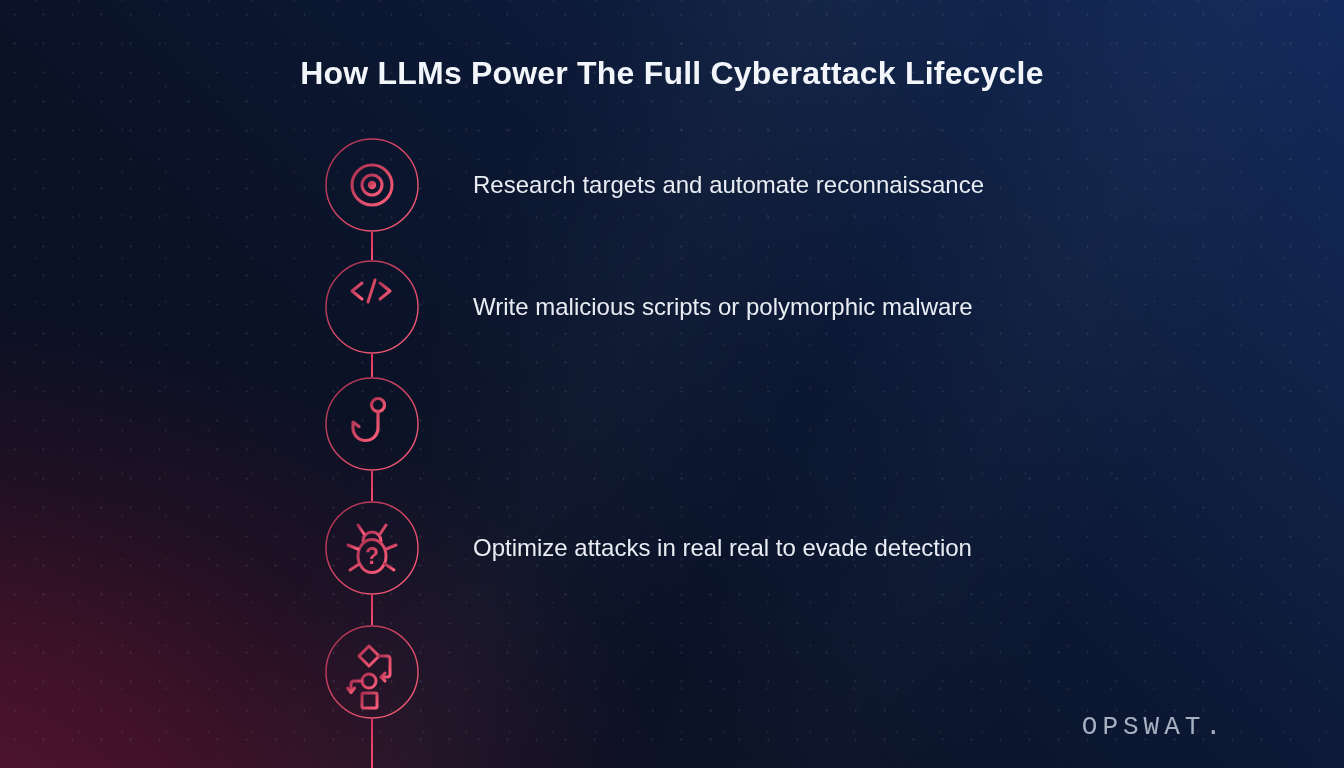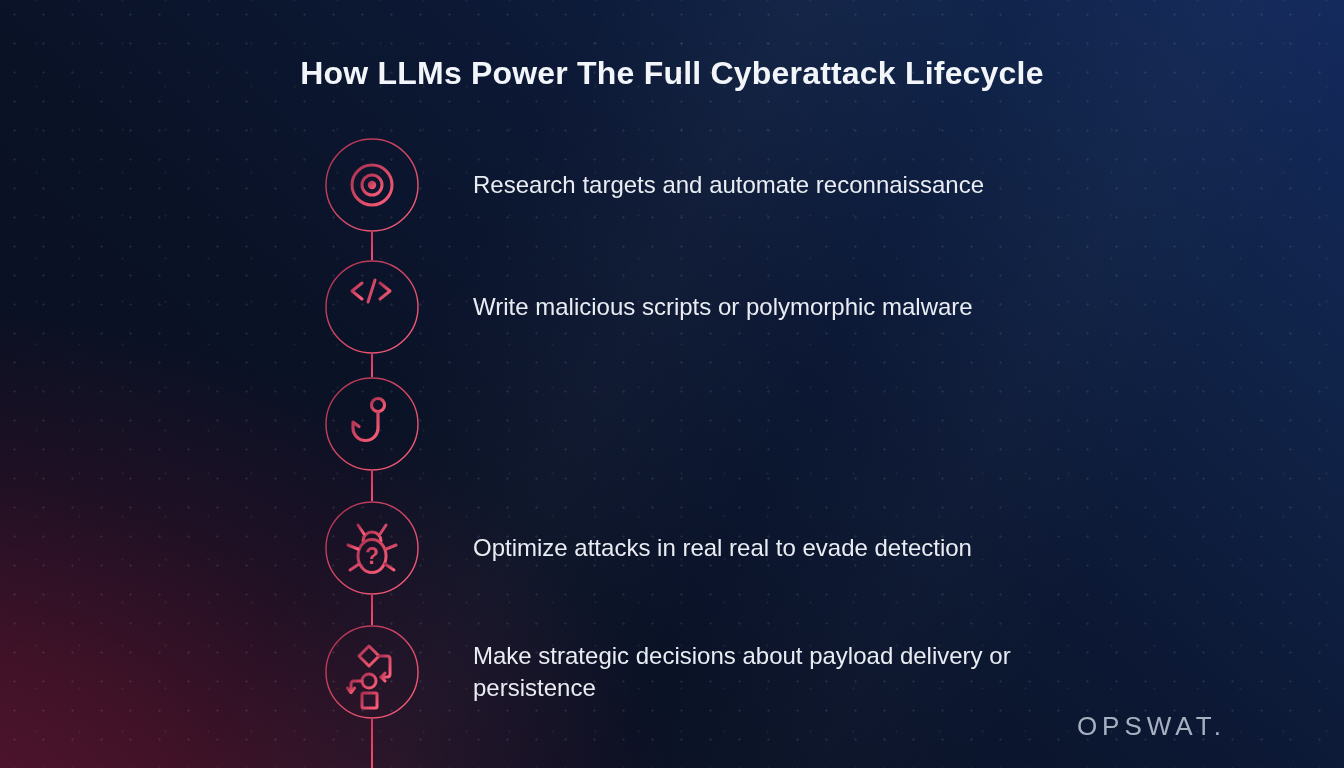--- a/index.html
+++ b/index.html
@@ -53,21 +53,21 @@
     background:linear-gradient(180deg,#d9355e,#f14c6e);
   }
   .step-1{top:138px}.step-2{top:260px}.step-3{top:377px}
   .step-4{top:501px}.step-5{top:625px}
   .seg-1{top:232px;height:28px}.seg-2{top:354px;height:23px}
   .seg-3{top:471px;height:30px}.seg-4{top:595px;height:30px}
   .seg-5{top:719px;height:49px}
   .brand{
     position:absolute;right:118px;bottom:26px;
     font-size:26px;font-weight:400;letter-spacing:5px;
-    color:#bdc6d4;opacity:0.88;
+    color:#bdc6d4;opacity:0.88;font-family:Liberation Mono, monospace;
   }
 </style>
 </head>
 <body>
 
 <div class="canvas">
   <div class="bg"></div>
   <div class="dots"></div>
   <div class="sheen"></div>
 
@@ -189,17 +189,16 @@
           <polygon points="44,21 54,31 44,41 34,31"></polygon>
           <circle cx="44" cy="56" r="7"></circle>
           <rect x="37" y="68" width="15" height="15" rx="1.5"></rect>
           <path d="M54,31 h8 q3,0 3,3 v15 q0,3 -3,3 h-6"></path>
           <polyline points="60,48 56,52 60,56"></polyline>
           <path d="M37,56 h-8 q-3,0 -3,3 v8"></path>
           <polyline points="22.5,63 26,67.5 29.5,63"></polyline>
         </g>
       </svg>
     </div>
-    <div class="label">Make strategic decisions about payload delivery or persistence</div>
   </div>
 
   <div class="brand">OPSWAT.</div>
 </div>
 
 </body></html>

